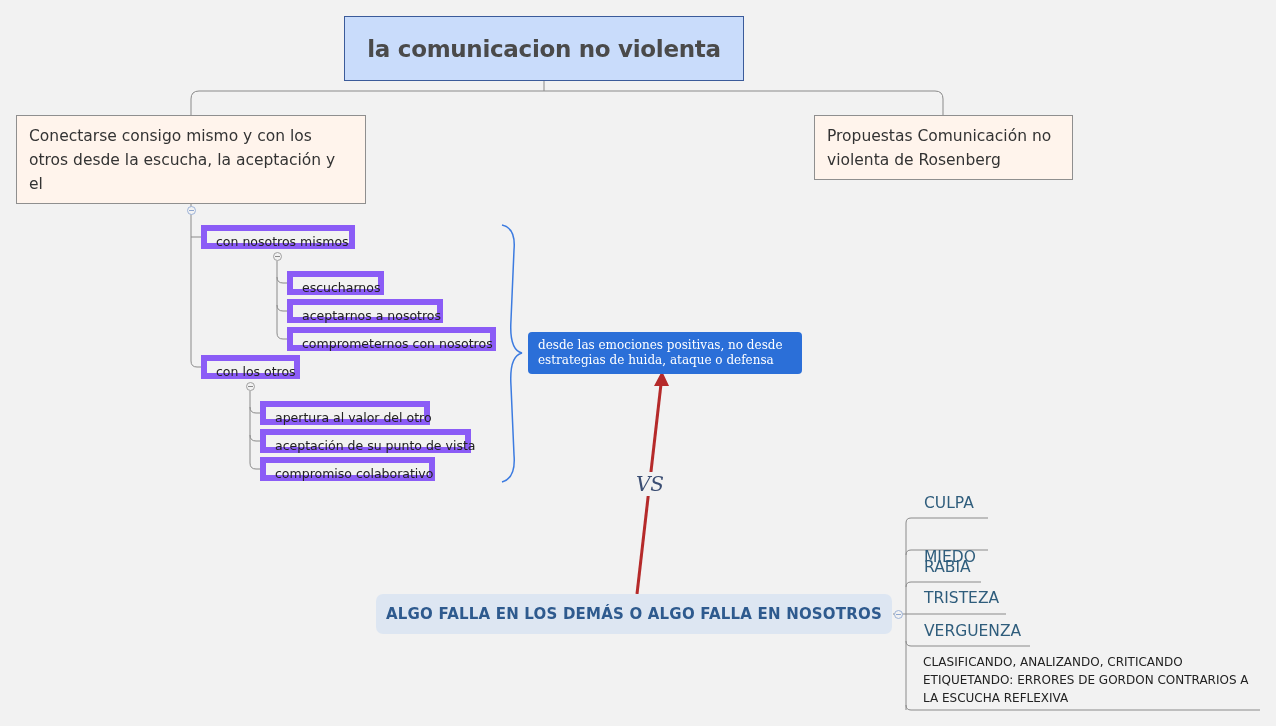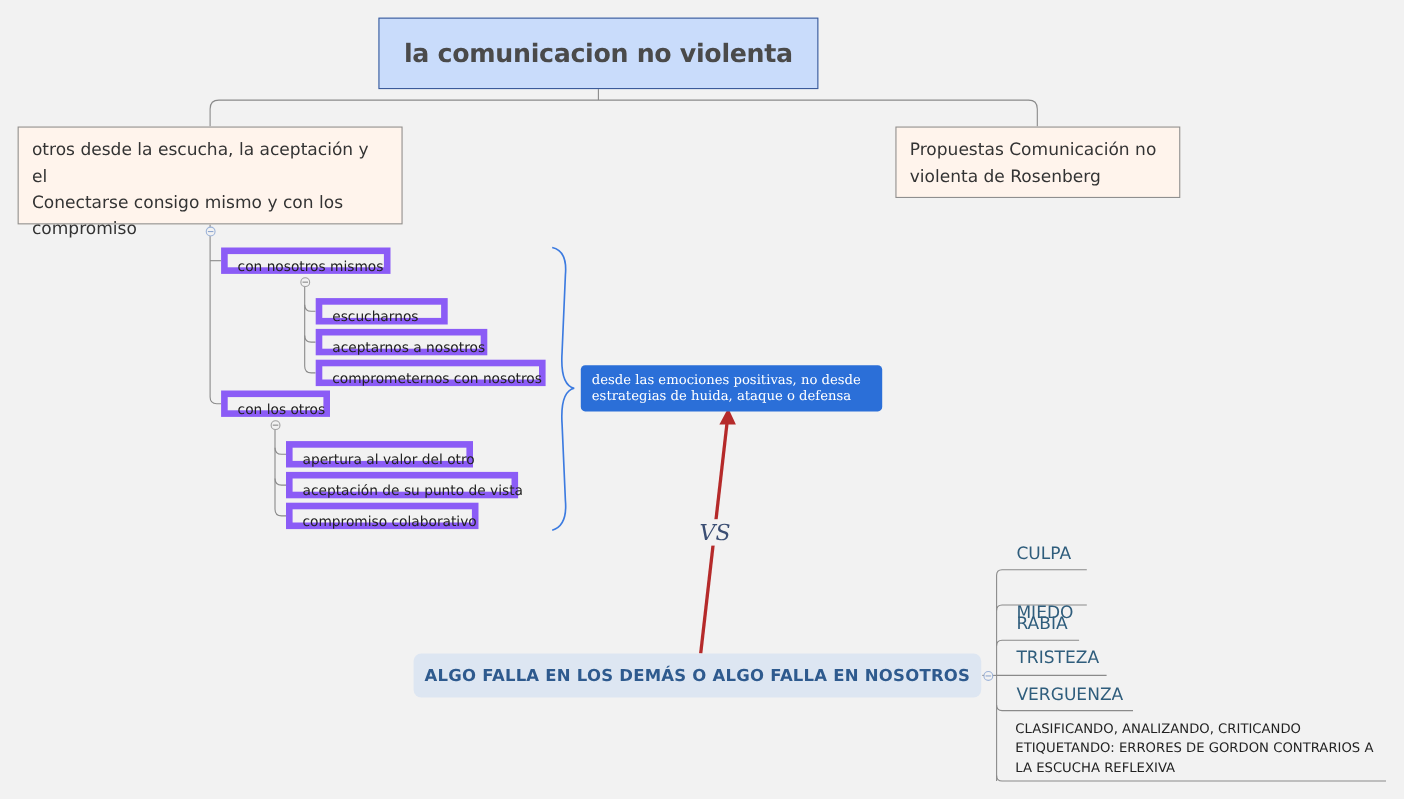--- a/index.html
+++ b/index.html
@@ -101,37 +101,36 @@
   <path d="M906 614 H1006" stroke="#8a8a8a" stroke-width="1" fill="none"></path>
   <path d="M906 641 Q906 646 911 646 H1030" stroke="#8a8a8a" stroke-width="1" fill="none"></path>
   <path d="M906 705 Q906 710 911 710 H1260" stroke="#8a8a8a" stroke-width="1" fill="none"></path>
 </svg>
 
 <div class="abs central">
   <span>la comunicacion no violenta</span>
 </div>
 
 <div class="abs main-topic" style="left:16px; top:115px; width:350px; height:89px;">
+  <div>Conectarse consigo mismo y con los</div>
   <div>otros desde la escucha, la aceptación y el</div>
-  <div>Conectarse consigo mismo y con los</div>
-  <div>compromiso</div>
 </div>
 <div class="abs collapse blue" style="left:187px; top:206px;"></div>
 
 <div class="abs main-topic" style="left:814px; top:115px; width:259px; height:65px;">
   <div>Propuestas Comunicación no</div>
   <div>violenta de Rosenberg</div>
 </div>
 
 <div class="abs sub" style="left:201px; top:225px; width:154px;">
   <span>con nosotros  mismos</span>
 </div>
 <div class="abs collapse" style="left:273px; top:252px;"></div>
 
-<div class="abs sub" style="left:287px; top:271px; width:120px;">
+<div class="abs sub" style="left:287px; top:271px; width:97px;">
   <span>escucharnos</span>
 </div>
 <div class="abs sub" style="left:287px; top:299px; width:156px;">
   <span>aceptarnos a nosotros</span>
 </div>
 <div class="abs sub" style="left:287px; top:327px; width:209px;">
   <span>comprometernos con nosotros</span>
 </div>
 
 <div class="abs sub" style="left:201px; top:355px; width:99px;">

